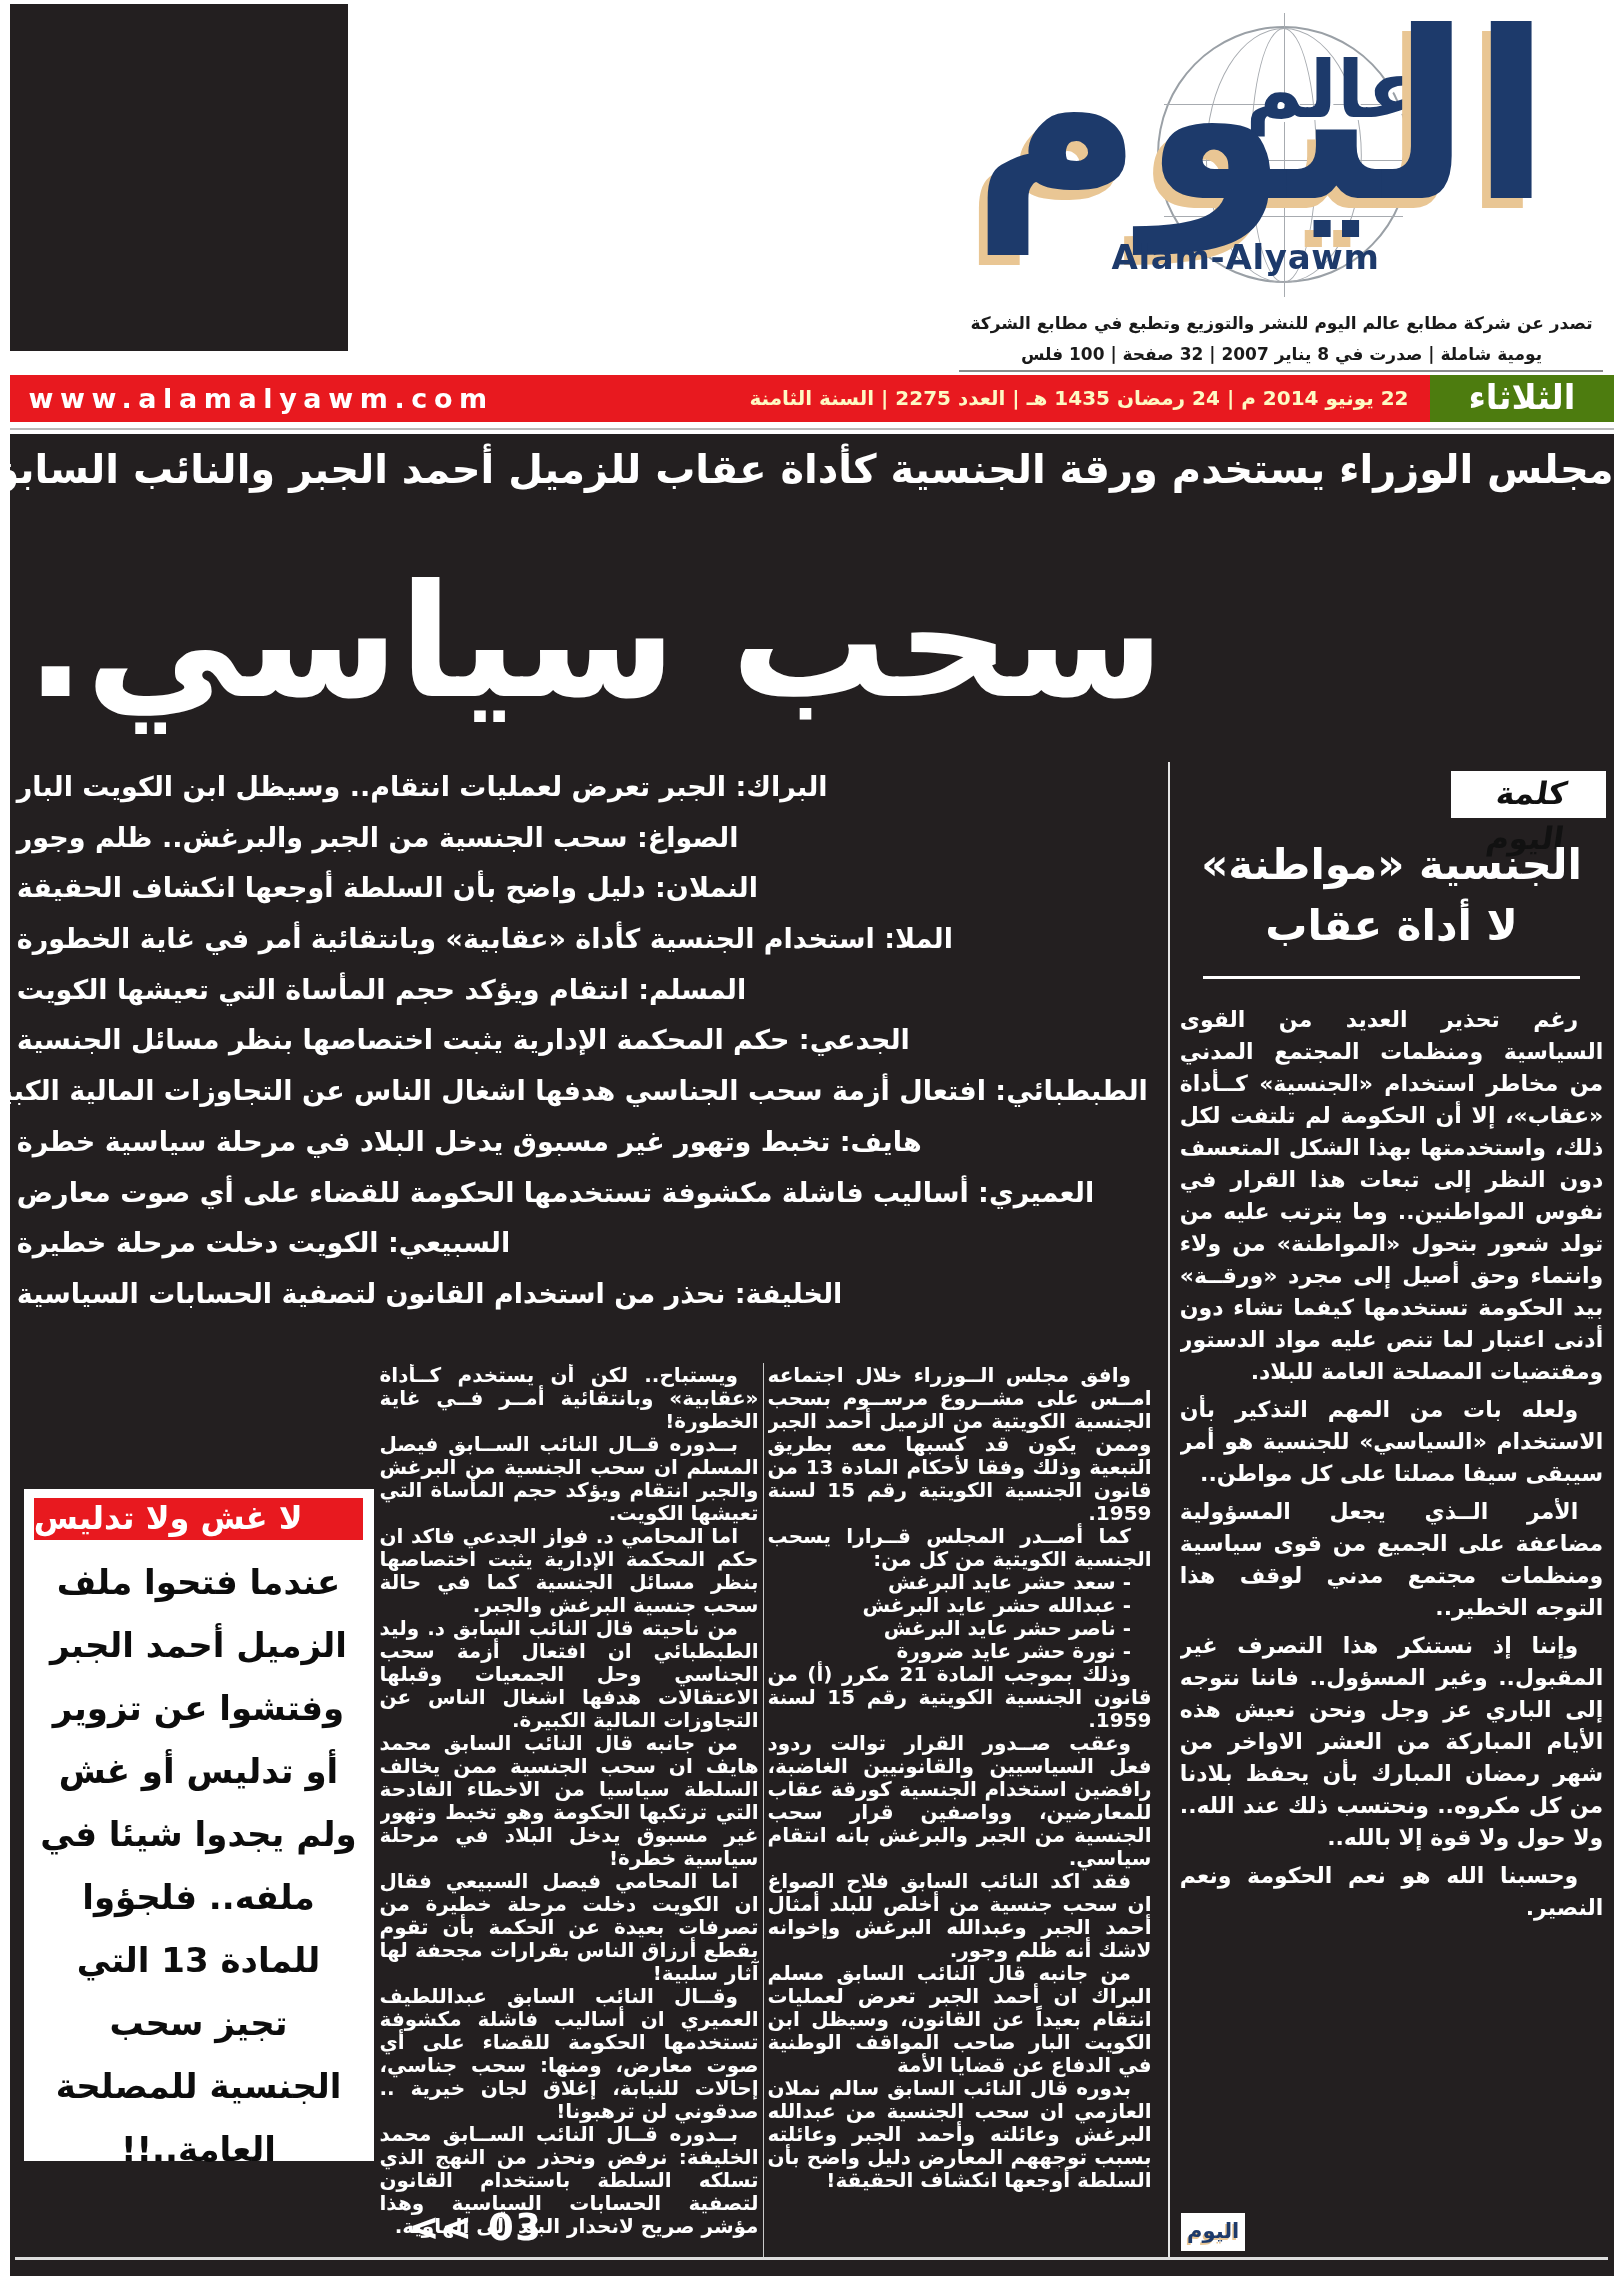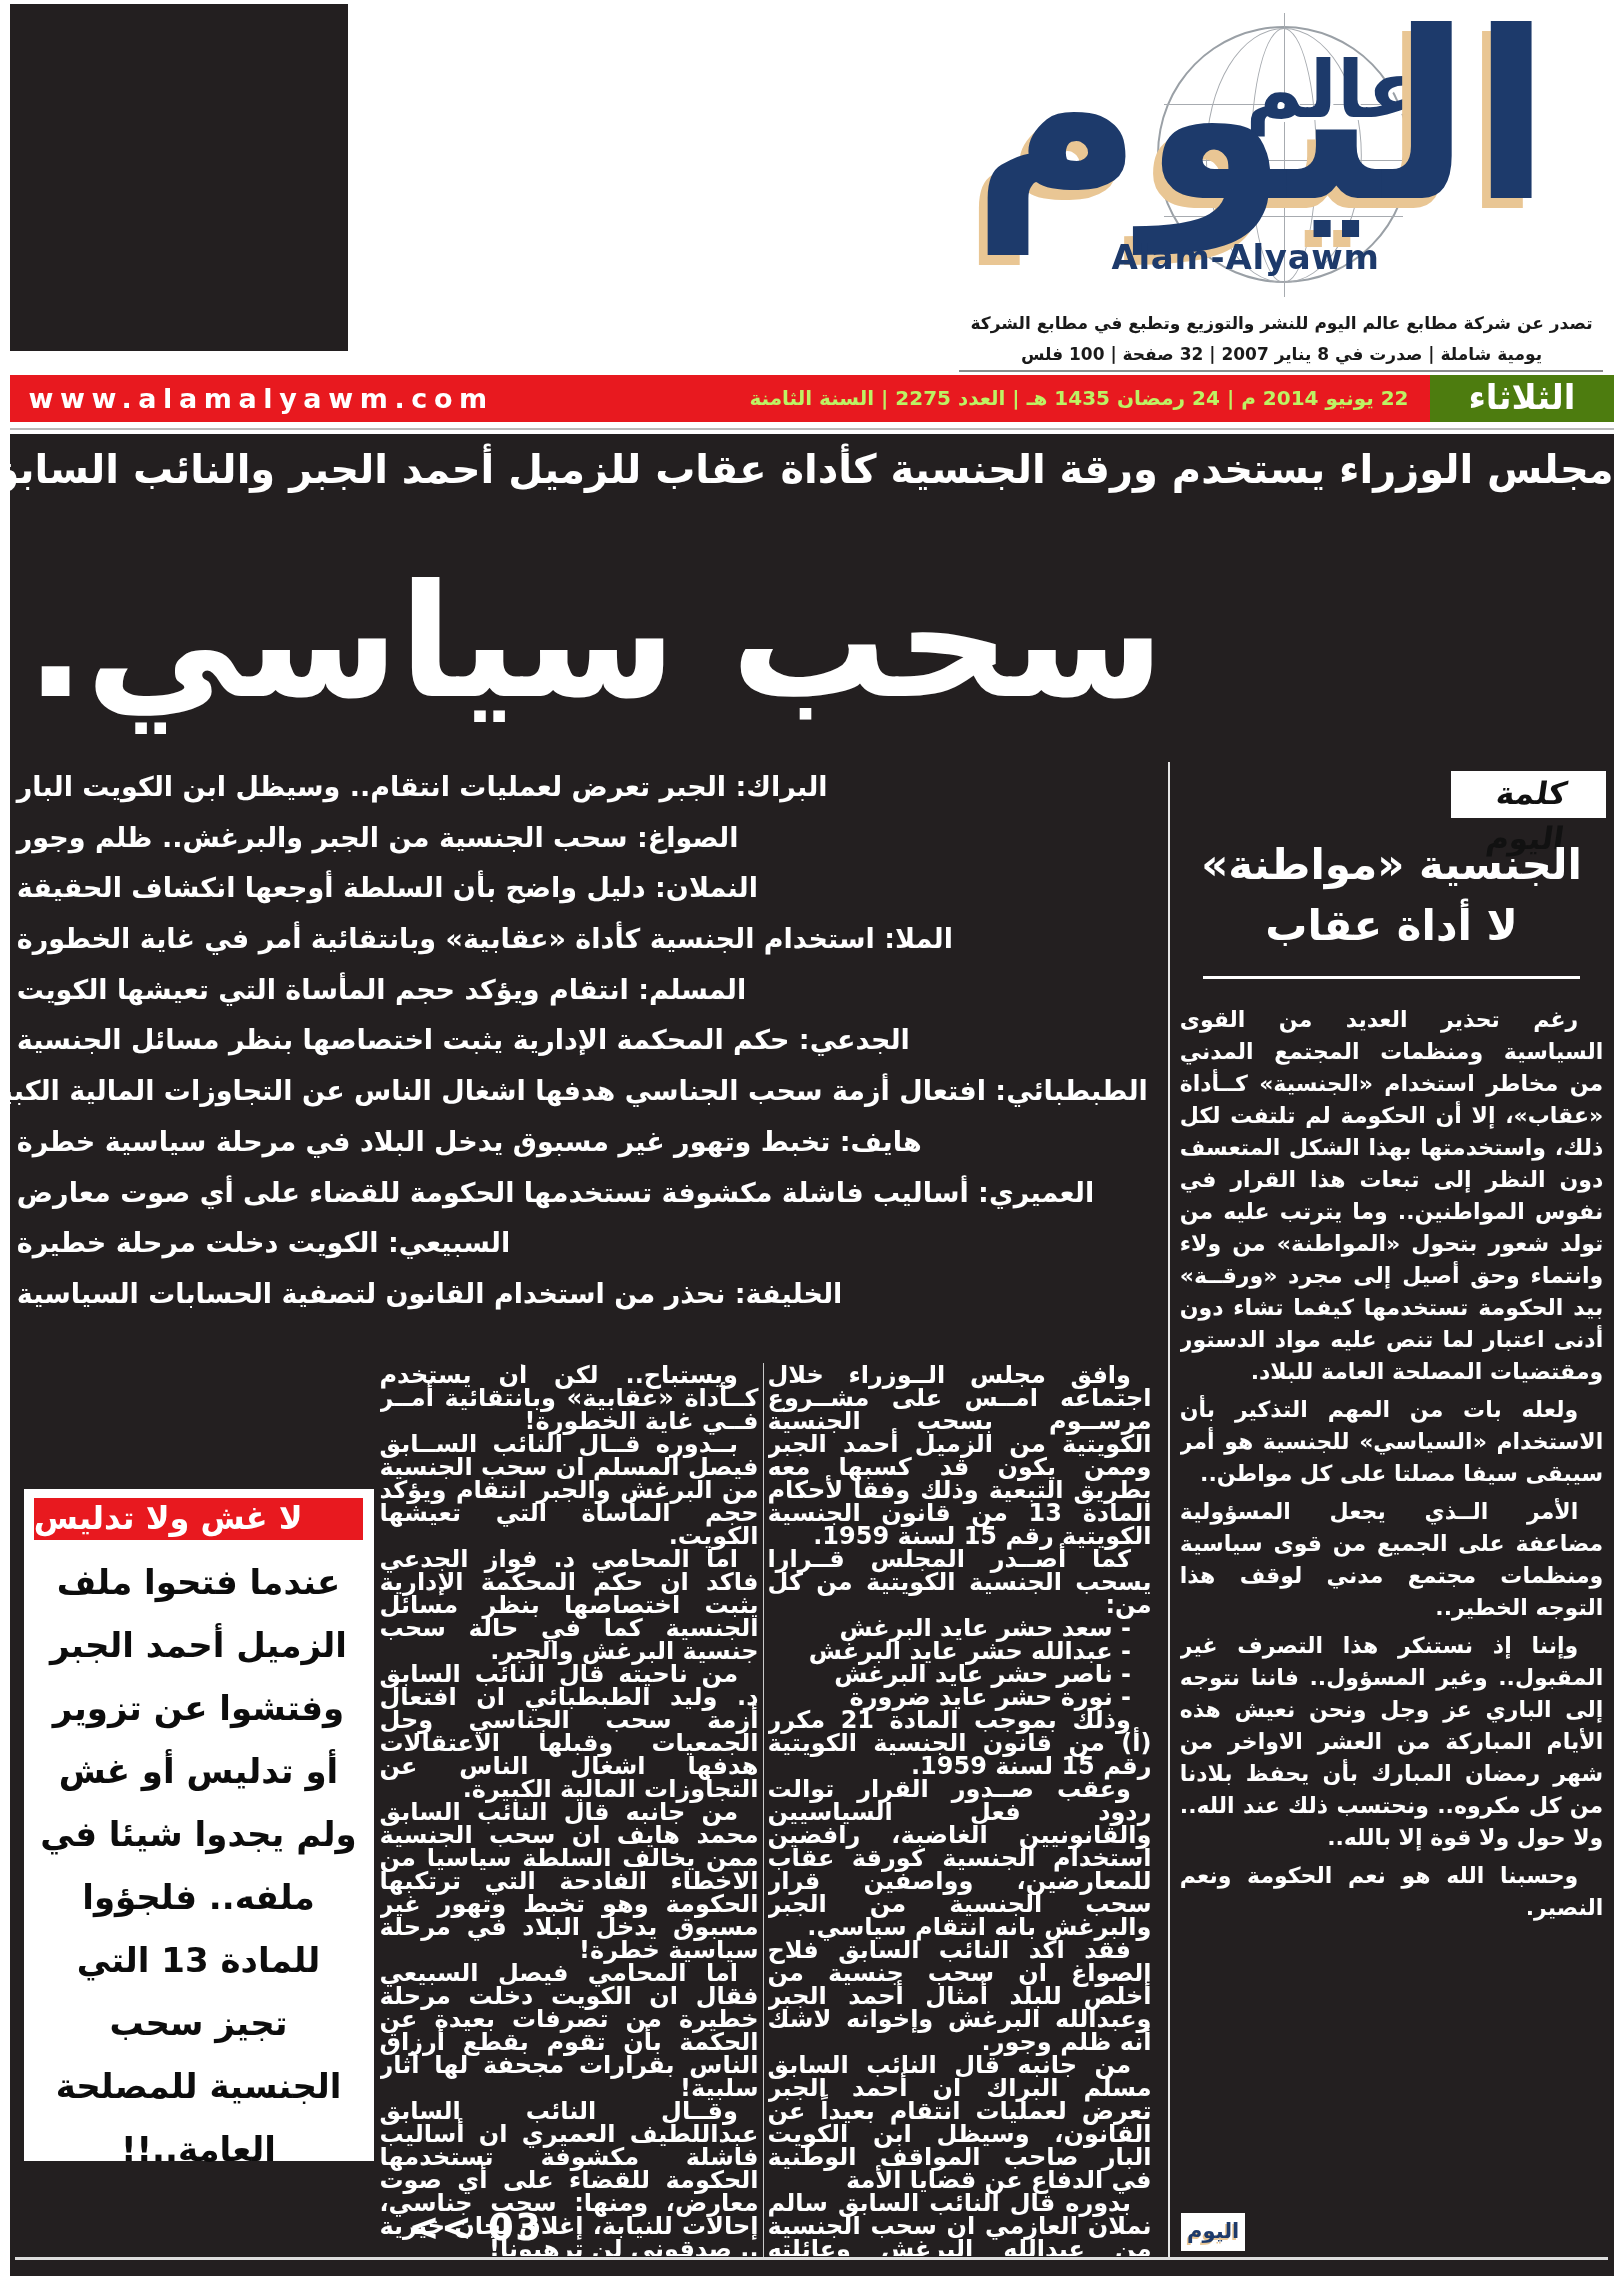--- a/index.html
+++ b/index.html
@@ -23,21 +23,21 @@
             color:#1d3a6b;direction:rtl;text-shadow:2.9px 2.9px 0 #ffffff;}
   .logo-latin{left:132px;top:231px;width:425px;text-align:center;font-size:34px;font-weight:bold;
               color:#1d3a6b;letter-spacing:0.7px;}
   .publisher{left:952px;top:308px;width:659px;text-align:center;color:#1a1a1a;font-weight:700;
              font-size:17px;line-height:1.8;direction:rtl;}
   .pub-rule{left:959px;top:370px;width:644px;height:1.5px;background:#8a8a8a;}
 
   
   .red-bar{left:9.5px;top:375px;width:1421px;height:47px;background:#e8191f;}
   .url{position:absolute;left:19px;top:8px;color:#fff;font-weight:bold;font-size:27px;letter-spacing:6.6px;}
-  .dateline{position:absolute;right:22px;top:11px;color:#bef264;font-weight:bold;font-size:20px;direction:rtl;}
+  .dateline{position:absolute;right:22px;top:11px;color:#fef9c3;font-weight:bold;font-size:20px;direction:rtl;}
   .weekday-box{left:1430px;top:375px;width:184px;height:47px;background:#4d7c0f;color:#fff;
                font-size:34px;font-weight:bold;text-align:center;line-height:45px;direction:rtl;}
   .hairline{left:9.5px;top:428px;width:1604px;height:1.5px;background:#b9b9b9;}
 
   
   .panel{left:9.5px;top:434px;width:1604px;height:1842px;background:#231f20;overflow:hidden;color:#fff;}
   .kicker{left:0;top:11.7px;width:100%;text-align:center;font-size:40px;font-weight:bold;direction:rtl;
           white-space:nowrap;}
   .mega{left:0;top:110px;width:1155px;text-align:center;font-size:157px;line-height:1.25;
         font-weight:bold;direction:rtl;white-space:nowrap;}
@@ -57,21 +57,21 @@
              line-height:1.45;font-weight:bold;direction:rtl;}
   .wod-rule{position:absolute;left:33px;top:214px;width:377px;height:2.9px;background:#fff;}
   .wod-body{position:absolute;left:10.3px;right:10.3px;top:242px;bottom:51px;overflow:hidden;
             font-size:22px;line-height:32px;font-weight:700;text-align:justify;direction:rtl;}
   .wod-body .para{text-indent:25px;margin:0 0 5.9px 0;}
   .mini-logo{position:absolute;left:11.7px;bottom:5.9px;width:64px;height:38px;background:#fff;
              text-align:center;line-height:37px;}
   .mini-logo span{font-size:21px;font-weight:bold;color:#1d3a6b;text-shadow:-1.5px 1.5px 0 #e9c694;}
 
   
-  .news-col{top:930px;height:892px;font-size:24px;line-height:23px;font-weight:600;
+  .news-col{top:930px;height:892px;font-size:20px;line-height:23px;font-weight:600;
             text-align:justify;direction:rtl;overflow:hidden;}
   .col-a{left:370px;width:379px;}
   .col-b{left:758px;width:384px;}
   .news-col .para{text-indent:20.5px;margin:0;}
   .page-ref{left:399px;top:1772px;font-size:37px;font-weight:bold;direction:ltr;letter-spacing:1.5px;}
 
   
   .sidebar-box{left:14px;top:1055px;width:350px;height:672px;background:#ffffff;}
   .sb-head{margin:8.8px 10.3px 0 10.3px;height:42px;background:#e8191f;color:#fff;font-size:32px;
            font-weight:bold;text-align:left;line-height:41px;direction:rtl;}

